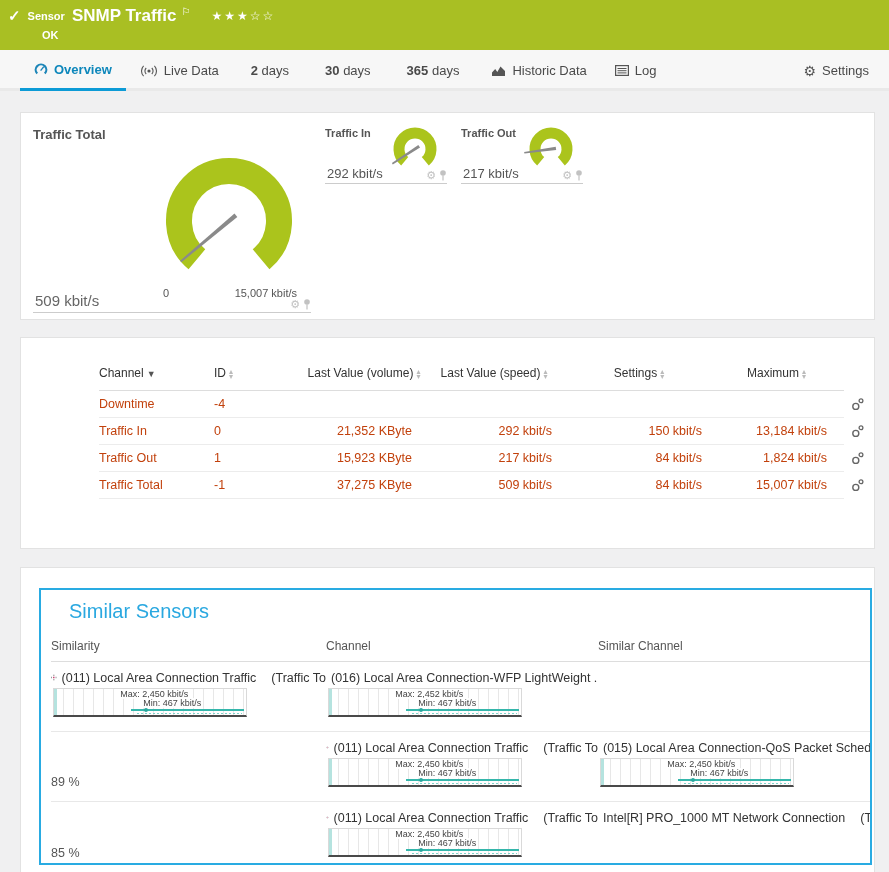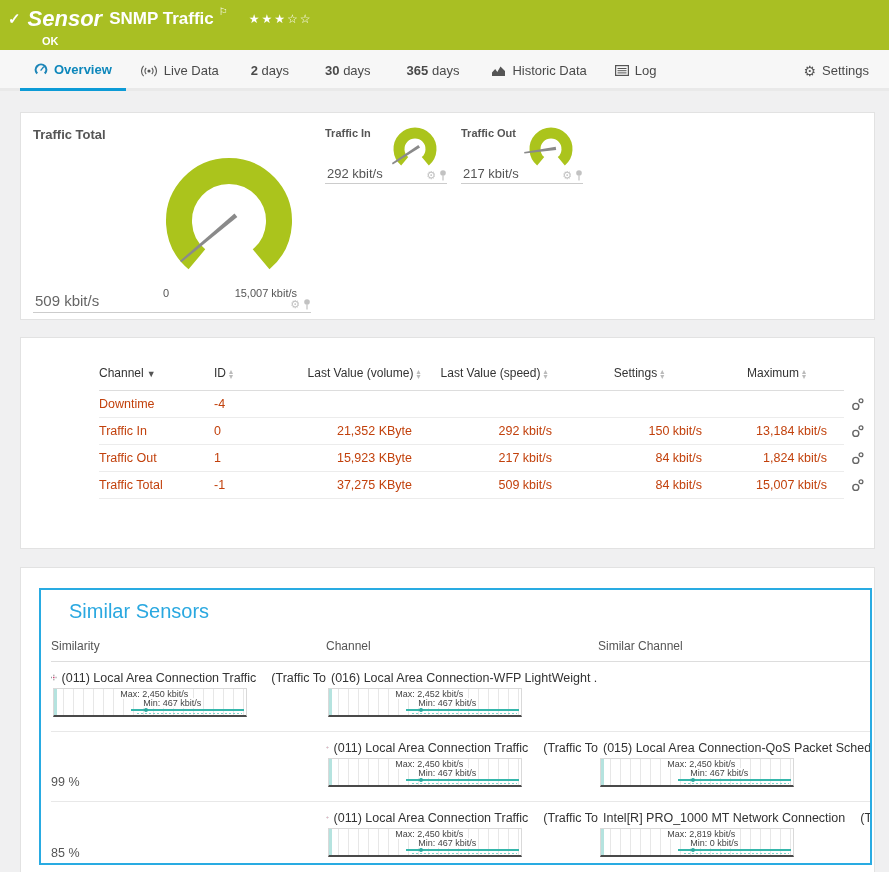--- a/index.html
+++ b/index.html
@@ -3,21 +3,21 @@
 <meta charset="utf-8">
 <style>
   * { box-sizing: border-box; margin: 0; padding: 0; }
   html,body { width:889px; height:872px; overflow:hidden; }
   body { font-family:"Liberation Sans", sans-serif; background:#f0f0f1; color:#444; }
 
   
   .sensor-header { height:50px; background:#a9bf23; color:#fff; padding:6px 10px 0 8px; }
   .sh-line1 { display:flex; align-items:center; gap:7px; }
   .sh-check { font-size:15px; font-weight:bold; }
-  .sh-type { font-size:22px; font-style:italic; font-weight:bold; }
+  .sh-type { font-size:11px; font-weight:bold; }
   .sh-title { font-size:17px; font-weight:bold; }
   .sh-flag { font-size:10px; align-self:flex-start; margin-left:-2px; cursor:pointer; }
   .sh-stars { font-size:12px; letter-spacing:2px; margin-left:14px; cursor:pointer; }
   .sh-status { font-size:11px; font-weight:bold; margin:3px 0 0 34px; }
 
   
   .tabbar { height:41px; background:#f7f7f7; border-bottom:3px solid #e9e9e9; display:flex; align-items:stretch; padding-left:20px; }
   .tab { display:flex; align-items:center; gap:6px; font-size:13px; color:#4a4a4a; padding:0 14px; margin-bottom:-3px; cursor:pointer; white-space:nowrap; }
   .tab b { font-weight:bold; }
   .tab.active { color:#0d87bb; border-bottom:3px solid #0d9bd6; font-weight:bold; }
@@ -332,21 +332,21 @@
           <span class="spark-max">Max: 2,452 kbit/s</span>
           <span class="spark-min">Min: 467 kbit/s</span>
           <div class="spark-line"></div>
           <div class="spark-dot"></div>
           <div class="spark-ticks"></div>
         </div>
       </div>
     </div>
 
     <div class="sim-grid sim-row">
-      <div class="sim-pct">99 %</div>
+      <div class="sim-pct">89 %</div>
       <div class="sim-cell">
         <div class="chan-line">
           <svg width="11" height="11" viewBox="0 0 11 11">
               <rect x="4" y="0" width="3" height="2" fill="#999"></rect>
               <rect x="4" y="9" width="3" height="2" fill="#999"></rect>
               <rect x="0" y="4" width="2" height="3" fill="#999"></rect>
               <rect x="9" y="4" width="2" height="3" fill="#999"></rect>
               <rect x="4" y="4" width="3" height="3" fill="#cc4778"></rect>
             </svg>
           <span>(011) Local Area Connection Traffic</span>
@@ -409,24 +409,17 @@
           <svg width="11" height="11" viewBox="0 0 11 11">
               <rect x="4" y="0" width="3" height="2" fill="#999"></rect>
               <rect x="4" y="9" width="3" height="2" fill="#999"></rect>
               <rect x="0" y="4" width="2" height="3" fill="#999"></rect>
               <rect x="9" y="4" width="2" height="3" fill="#999"></rect>
               <rect x="4" y="4" width="3" height="3" fill="#cc4778"></rect>
             </svg>
           <span>Intel[R] PRO_1000 MT Network Connection</span>
           <span class="chan-suffix">(To</span>
         </div>
-        <div class="spark">
-          <span class="spark-max">Max: 2,819 kbit/s</span>
-          <span class="spark-min">Min: 0 kbit/s</span>
-          <div class="spark-line"></div>
-          <div class="spark-dot"></div>
-          <div class="spark-ticks"></div>
-        </div>
       </div>
     </div>
 
   </div>
 </div>
 
 </body></html>

